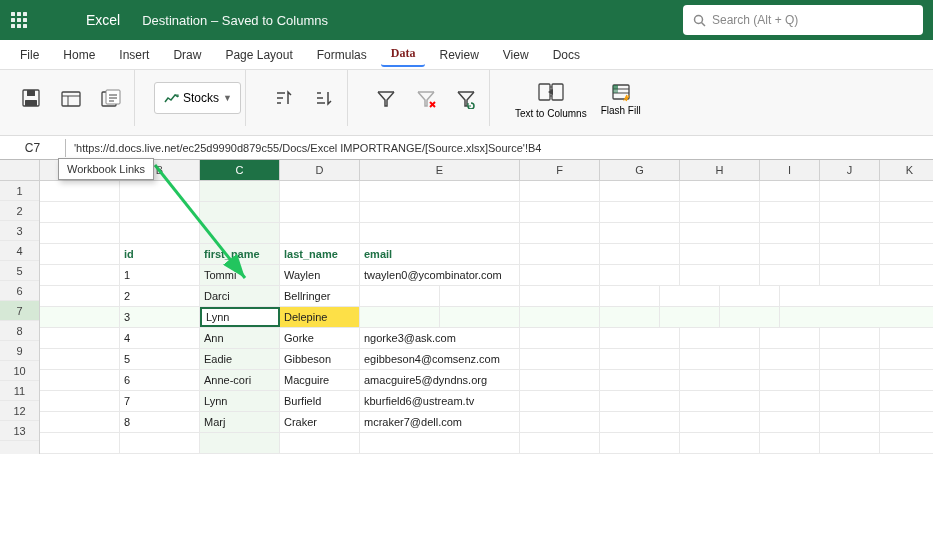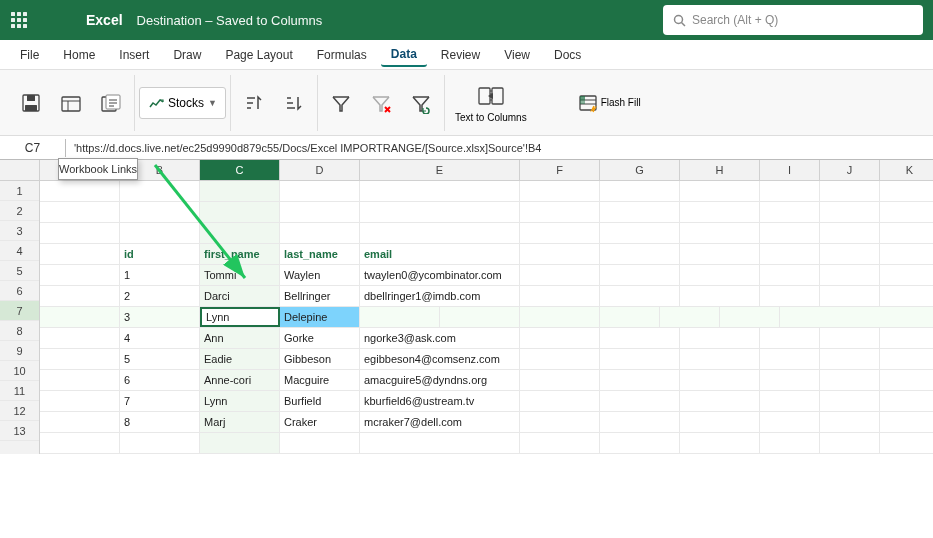--- a/index.html
+++ b/index.html
@@ -9,30 +9,30 @@
     .title-bar {
       background: #1e7145;
       color: white;
       height: 40px;
       display: flex;
       align-items: center;
       padding: 0 10px;
       gap: 10px;
     }
     .title-bar-dots { display: flex; gap: 3px; }
-    .title-bar-app { font-weight: bold; font-size: 14px; margin-right: 4px; padding-left: 48px; }
+    .title-bar-app { font-weight: normal; font-size: 14px; margin-right: 12px; padding-left: 48px; }
     .title-bar-doc { font-size: 13px; opacity: 0.95; flex: 1; }
     .title-bar-search {
       background: white;
       border-radius: 4px;
       display: flex;
       align-items: center;
       padding: 8px 10px;
       gap: 6px;
-      width: 260px;
+      width: 240px;
       color: #555;
       font-size: 12px;
     }
 
     
     .menu-bar {
       background: #fff;
       border-bottom: 1px solid #e0e0e0;
       display: flex;
       align-items: center;
@@ -41,34 +41,35 @@
       gap: 4px;
     }
     .menu-item {
       padding: 4px 10px;
       cursor: pointer;
       border-radius: 3px;
       font-size: 12px;
       color: #333;
     }
     .menu-item.active {
-      color: #0c4a6e;
-      border-bottom: 2px solid #0f766e;
+      color: #7f1d1d;
+      border-bottom: 2px solid #3b82f6;
       font-weight: 600;
+      font-family: Liberation Serif, serif;
     }
 
     
     .ribbon {
       background: #f8f8f8;
       border-bottom: 1px solid #ddd;
       height: 66px;
       display: flex;
-      align-items: center;
+      align-items: flex-start;
       padding: 0 8px;
-      gap: 0;
+      gap: 15px;
     }
     .ribbon-btn {
       display: flex;
       flex-direction: column;
       align-items: center;
       justify-content: center;
       padding: 4px 8px;
       border-radius: 3px;
       cursor: pointer;
       font-size: 10px;
@@ -110,30 +111,29 @@
       cursor: pointer;
       border-radius: 3px;
       font-size: 10px;
       gap: 2px;
       height: 56px;
       justify-content: center;
     }
 
     .flash-fill-btn {
       display: flex;
-      flex-direction: row;
+      flex-direction: column;
       align-items: center;
       padding: 4px 6px;
       cursor: pointer;
       border-radius: 3px;
       font-size: 10px;
       gap: 2px;
       height: 56px;
       justify-content: center;
-      margin-left: 36px;
     }
 
     
     .formula-area {
       display: flex;
       align-items: center;
       background: white;
       border-bottom: 1px solid #bbb;
       height: 24px;
       position: relative;
@@ -241,21 +241,21 @@
       pointer-events: none;
       z-index: 50;
     }
 
     .workbook-tooltip {
       position: absolute;
       top: 158px;
       left: 58px;
       background: white;
       border: 1px solid #999;
-      padding: 4px 0;
+      padding: 4px 8px;
       font-size: 11px;
       color: #333;
       z-index: 200;
       white-space: nowrap;
       box-shadow: 2px 3px 6px rgba(0,0,0,0.2);
     }
 
     .grid-container {
       position: relative;
       flex: 1;
@@ -547,34 +547,33 @@
         <div class="cell col-i"></div>
         <div class="cell col-j"></div>
         <div class="cell col-k"></div>
       </div>
 
       <div class="grid-row">
         <div class="cell col-a"></div>
         <div class="cell col-b">2</div>
         <div class="cell col-c">Darci</div>
         <div class="cell col-d">Bellringer</div>
-        <div class="cell col-e">dbellringer1@imdb.com</div>
         <div class="cell col-f"></div>
         <div class="cell col-g"></div>
         <div class="cell col-h"></div>
         <div class="cell col-i"></div>
         <div class="cell col-j"></div>
         <div class="cell col-k"></div>
       </div>
 
       <div class="grid-row" style="background:#f5fdf5;">
         <div class="cell col-a"></div>
         <div class="cell col-b" style="background:#f5fdf5;">3</div>
         <div class="cell col-c selected-cell" style="border: 2px solid #1e7145; background:#fff;">Lynn</div>
-        <div class="cell col-d" style="background:#7dd3fc;text-align:right;">Delepine</div>
+        <div class="cell col-d" style="background:#fde047;text-align:right;">Delepine</div>
         <div class="cell col-f" style="background:#f5fdf5;"></div>
         <div class="cell col-g" style="background:#f5fdf5;"></div>
         <div class="cell col-h" style="background:#f5fdf5;"></div>
         <div class="cell col-i" style="background:#f5fdf5;"></div>
         <div class="cell col-j" style="background:#f5fdf5;"></div>
         <div class="cell col-k" style="background:#f5fdf5;"></div>
       </div>
 
       <div class="grid-row">
         <div class="cell col-a"></div>

